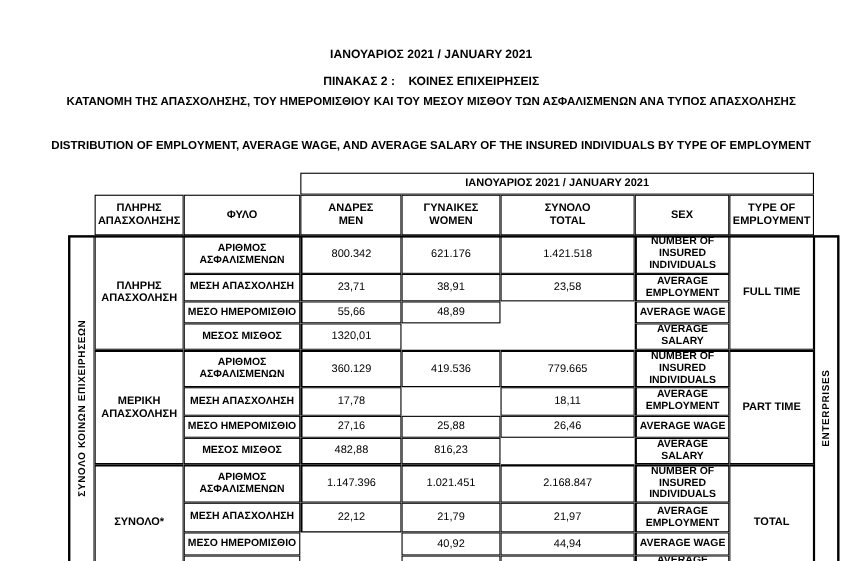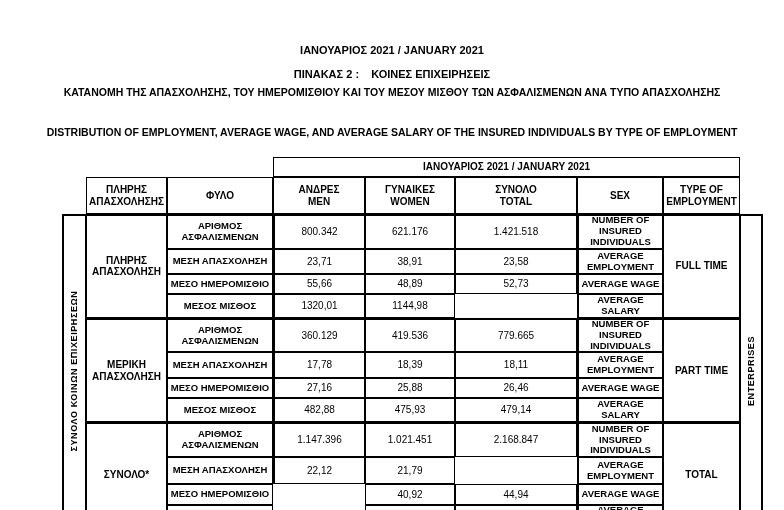--- a/index.html
+++ b/index.html
@@ -89,21 +89,21 @@
     pointer-events: none;
   }
 </style>
 </head>
 <body>
 
 <div class="page">
 
   <div class="title-line t1">ΙΑΝΟΥΑΡΙΟΣ 2021 / JANUARY 2021</div>
   <div class="title-line t2">ΠΙΝΑΚΑΣ 2 :    ΚΟΙΝΕΣ ΕΠΙΧΕΙΡΗΣΕΙΣ</div>
-  <div class="title-line t3">ΚΑΤΑΝΟΜΗ ΤΗΣ ΑΠΑΣΧΟΛΗΣΗΣ, ΤΟΥ ΗΜΕΡΟΜΙΣΘΙΟΥ ΚΑΙ ΤΟΥ ΜΕΣΟΥ ΜΙΣΘΟΥ ΤΩΝ ΑΣΦΑΛΙΣΜΕΝΩΝ ΑΝΑ ΤΥΠΟ ΑΠΑΣΧΟΛΗΣΗΣ</div>
+  <div class="title-line t3">ΚΑΤΑΝΟΜΗ ΤΗΣ ΑΠΑΣΧΟΛΗΣΗΣ, ΤΟΥ ΗΜΕΡΟΜΙΣΘΙΟΥ ΚΑΙ ΤΟΥ ΜΕΣΟΥ ΜΙΣΘΟΥ ΤΩΝ ΑΣΦΑΛΙΣΜΕΝΩΝ ΑΝΑ ΤΥΠΟΣ ΑΠΑΣΧΟΛΗΣΗΣ</div>
   <div class="title-line t5">DISTRIBUTION OF EMPLOYMENT, AVERAGE WAGE, AND AVERAGE SALARY OF THE INSURED INDIVIDUALS BY TYPE OF EMPLOYMENT</div>
 
   <div class="table-area">
     <div class="grid">
 
       <div class="cell band" style="grid-area:1/4/2/9">ΙΑΝΟΥΑΡΙΟΣ 2021 / JANUARY 2021</div>
 
       <div class="cell hdr" style="grid-area:2/2/3/3">ΠΛΗΡΗΣ ΑΠΑΣΧΟΛΗΣΗΣ</div>
       <div class="cell hdr" style="grid-area:2/3/3/4">ΦΥΛΟ</div>
       <div class="cell hdr" style="grid-area:2/5/3/6">
@@ -139,65 +139,62 @@
 
       <div class="cell metric" style="grid-area:4/3/5/4">ΜΕΣΗ ΑΠΑΣΧΟΛΗΣΗ</div>
       <div class="cell val bl2" style="grid-area:4/4/5/5">23,71</div>
       <div class="cell val" style="grid-area:4/5/5/6">38,91</div>
       <div class="cell val" style="grid-area:4/6/5/7">23,58</div>
       <div class="cell metric bl2" style="grid-area:4/7/5/8">AVERAGE EMPLOYMENT</div>
 
       <div class="cell metric" style="grid-area:5/3/6/4">ΜΕΣΟ ΗΜΕΡΟΜΙΣΘΙΟ</div>
       <div class="cell val bl2" style="grid-area:5/4/6/5">55,66</div>
       <div class="cell val" style="grid-area:5/5/6/6">48,89</div>
-      <div class="cell val" style="grid-area:5/6/6/7">52,73</div>
       <div class="cell metric bl2" style="grid-area:5/7/6/8">AVERAGE WAGE</div>
 
       <div class="cell metric" style="grid-area:6/3/7/4">ΜΕΣΟΣ ΜΙΣΘΟΣ</div>
       <div class="cell val bl2" style="grid-area:6/4/7/5">1320,01</div>
-      <div class="cell val" style="grid-area:6/5/7/6">1144,98</div>
       <div class="cell metric bl2" style="grid-area:6/7/7/8">AVERAGE SALARY</div>
 
       <div class="cell typecell bt2" style="grid-area:7/2/11/3">ΜΕΡΙΚΗ ΑΠΑΣΧΟΛΗΣΗ</div>
       <div class="cell metric bt2" style="grid-area:7/3/8/4">ΑΡΙΘΜΟΣ ΑΣΦΑΛΙΣΜΕΝΩΝ</div>
       <div class="cell val bt2 bl2" style="grid-area:7/4/8/5">360.129</div>
       <div class="cell val bt2" style="grid-area:7/5/8/6">419.536</div>
       <div class="cell val bt2" style="grid-area:7/6/8/7">779.665</div>
       <div class="cell metric bt2 bl2" style="grid-area:7/7/8/8">NUMBER OF INSURED INDIVIDUALS</div>
       <div class="cell typecell bt2" style="grid-area:7/8/11/9">PART TIME</div>
 
       <div class="cell metric" style="grid-area:8/3/9/4">ΜΕΣΗ ΑΠΑΣΧΟΛΗΣΗ</div>
       <div class="cell val bl2" style="grid-area:8/4/9/5">17,78</div>
-      <div class="cell val" style="grid-area:8/5/9/6">18,39</div>
       <div class="cell val" style="grid-area:8/6/9/7">18,11</div>
       <div class="cell metric bl2" style="grid-area:8/7/9/8">AVERAGE EMPLOYMENT</div>
 
       <div class="cell metric" style="grid-area:9/3/10/4">ΜΕΣΟ ΗΜΕΡΟΜΙΣΘΙΟ</div>
       <div class="cell val bl2" style="grid-area:9/4/10/5">27,16</div>
       <div class="cell val" style="grid-area:9/5/10/6">25,88</div>
       <div class="cell val" style="grid-area:9/6/10/7">26,46</div>
       <div class="cell metric bl2" style="grid-area:9/7/10/8">AVERAGE WAGE</div>
 
       <div class="cell metric" style="grid-area:10/3/11/4">ΜΕΣΟΣ ΜΙΣΘΟΣ</div>
       <div class="cell val bl2" style="grid-area:10/4/11/5">482,88</div>
-      <div class="cell val" style="grid-area:10/5/11/6">475,93</div>
-      <div class="cell val" style="grid-area:10/6/11/7">479,14</div>
+      <div class="cell val" style="grid-area:10/5/11/6">816,23</div>
       <div class="cell metric bl2" style="grid-area:10/7/11/8">AVERAGE SALARY</div>
 
       <div class="cell typecell bt2" style="grid-area:11/2/15/3">ΣΥΝΟΛΟ*</div>
       <div class="cell metric bt2" style="grid-area:11/3/12/4">ΑΡΙΘΜΟΣ ΑΣΦΑΛΙΣΜΕΝΩΝ</div>
       <div class="cell val bt2 bl2" style="grid-area:11/4/12/5">1.147.396</div>
       <div class="cell val bt2" style="grid-area:11/5/12/6">1.021.451</div>
       <div class="cell val bt2" style="grid-area:11/6/12/7">2.168.847</div>
       <div class="cell metric bt2 bl2" style="grid-area:11/7/12/8">NUMBER OF INSURED INDIVIDUALS</div>
       <div class="cell typecell bt2" style="grid-area:11/8/15/9">TOTAL</div>
 
       <div class="cell metric" style="grid-area:12/3/13/4">ΜΕΣΗ ΑΠΑΣΧΟΛΗΣΗ</div>
       <div class="cell val bl2" style="grid-area:12/4/13/5">22,12</div>
       <div class="cell val" style="grid-area:12/5/13/6">21,79</div>
+      <div class="cell val" style="grid-area:12/6/13/7">21,97</div>
       <div class="cell metric bl2" style="grid-area:12/7/13/8">AVERAGE EMPLOYMENT</div>
 
       <div class="cell metric" style="grid-area:13/3/14/4">ΜΕΣΟ ΗΜΕΡΟΜΙΣΘΙΟ</div>
       <div class="cell val" style="grid-area:13/5/14/6">40,92</div>
       <div class="cell val" style="grid-area:13/6/14/7">44,94</div>
       <div class="cell metric bl2" style="grid-area:13/7/14/8">AVERAGE WAGE</div>
 
       <div class="cell metric" style="grid-area:14/3/15/4">ΜΕΣΟΣ ΜΙΣΘΟΣ</div>
       <div class="cell val" style="grid-area:14/5/15/6">891,80</div>
       <div class="cell val" style="grid-area:14/6/15/7">987,30</div>

